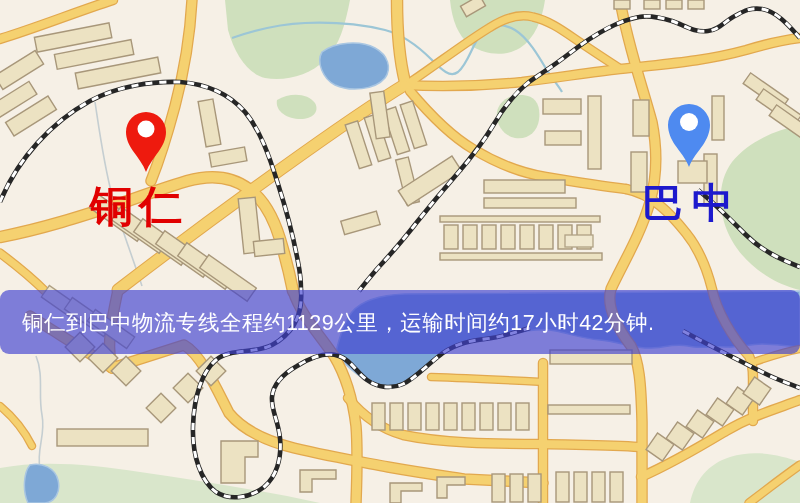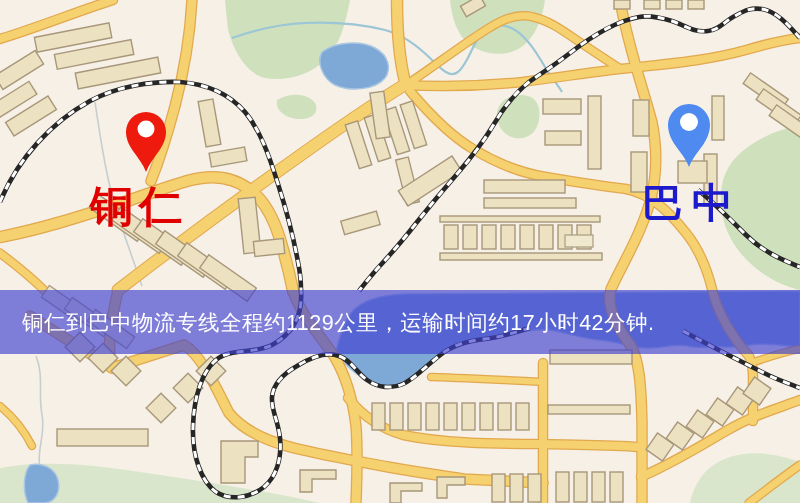--- a/index.html
+++ b/index.html
@@ -16,21 +16,21 @@
   .tw{fill:none;stroke:#ffffff;stroke-width:3px;stroke-dasharray:7 7;}
   .bld{fill:#ece2c2;stroke:#a8977a;stroke-width:1.4px;}
   .bld2{fill:#f0e8cf;stroke:#b0a184;stroke-width:1.3px;}
   .grn{fill:#cfe0bd;stroke:none;}
   .grn2{fill:#d9e6cb;stroke:none;}
   .wtr{fill:#7ea8d6;stroke:#a9c6e2;stroke-width:1.5px;}
   .stream{fill:none;stroke:#9cc6d6;stroke-width:2.2px;}
   .contour{fill:none;stroke:#c5ced1;stroke-width:1.6px;}
   .city-label{font-family:"Liberation Sans",sans-serif;font-weight:700;}
   #banner{position:absolute;left:0;top:290px;width:800px;height:64px;
-          display:flex;align-items:center;box-sizing:border-box;padding-left:22px;}
+          display:flex;align-items:center;box-sizing:border-box;padding-left:22px;border-radius:9px;}
   #banner-text{color:#ffffff;font-size:21.5px;letter-spacing:0.5px;white-space:nowrap;}
 </style>
 </head>
 <body>
 
 <div id="stage">
 <svg id="map-svg" width="800" height="503" viewBox="0 0 800 503" xmlns="http://www.w3.org/2000/svg">
   <defs>
     <path id="p1" d="M397,0 C397,30 399,58 405,82"></path>
     <path id="p2" d="M406,84 C350,118 225,208 118,290"></path>

